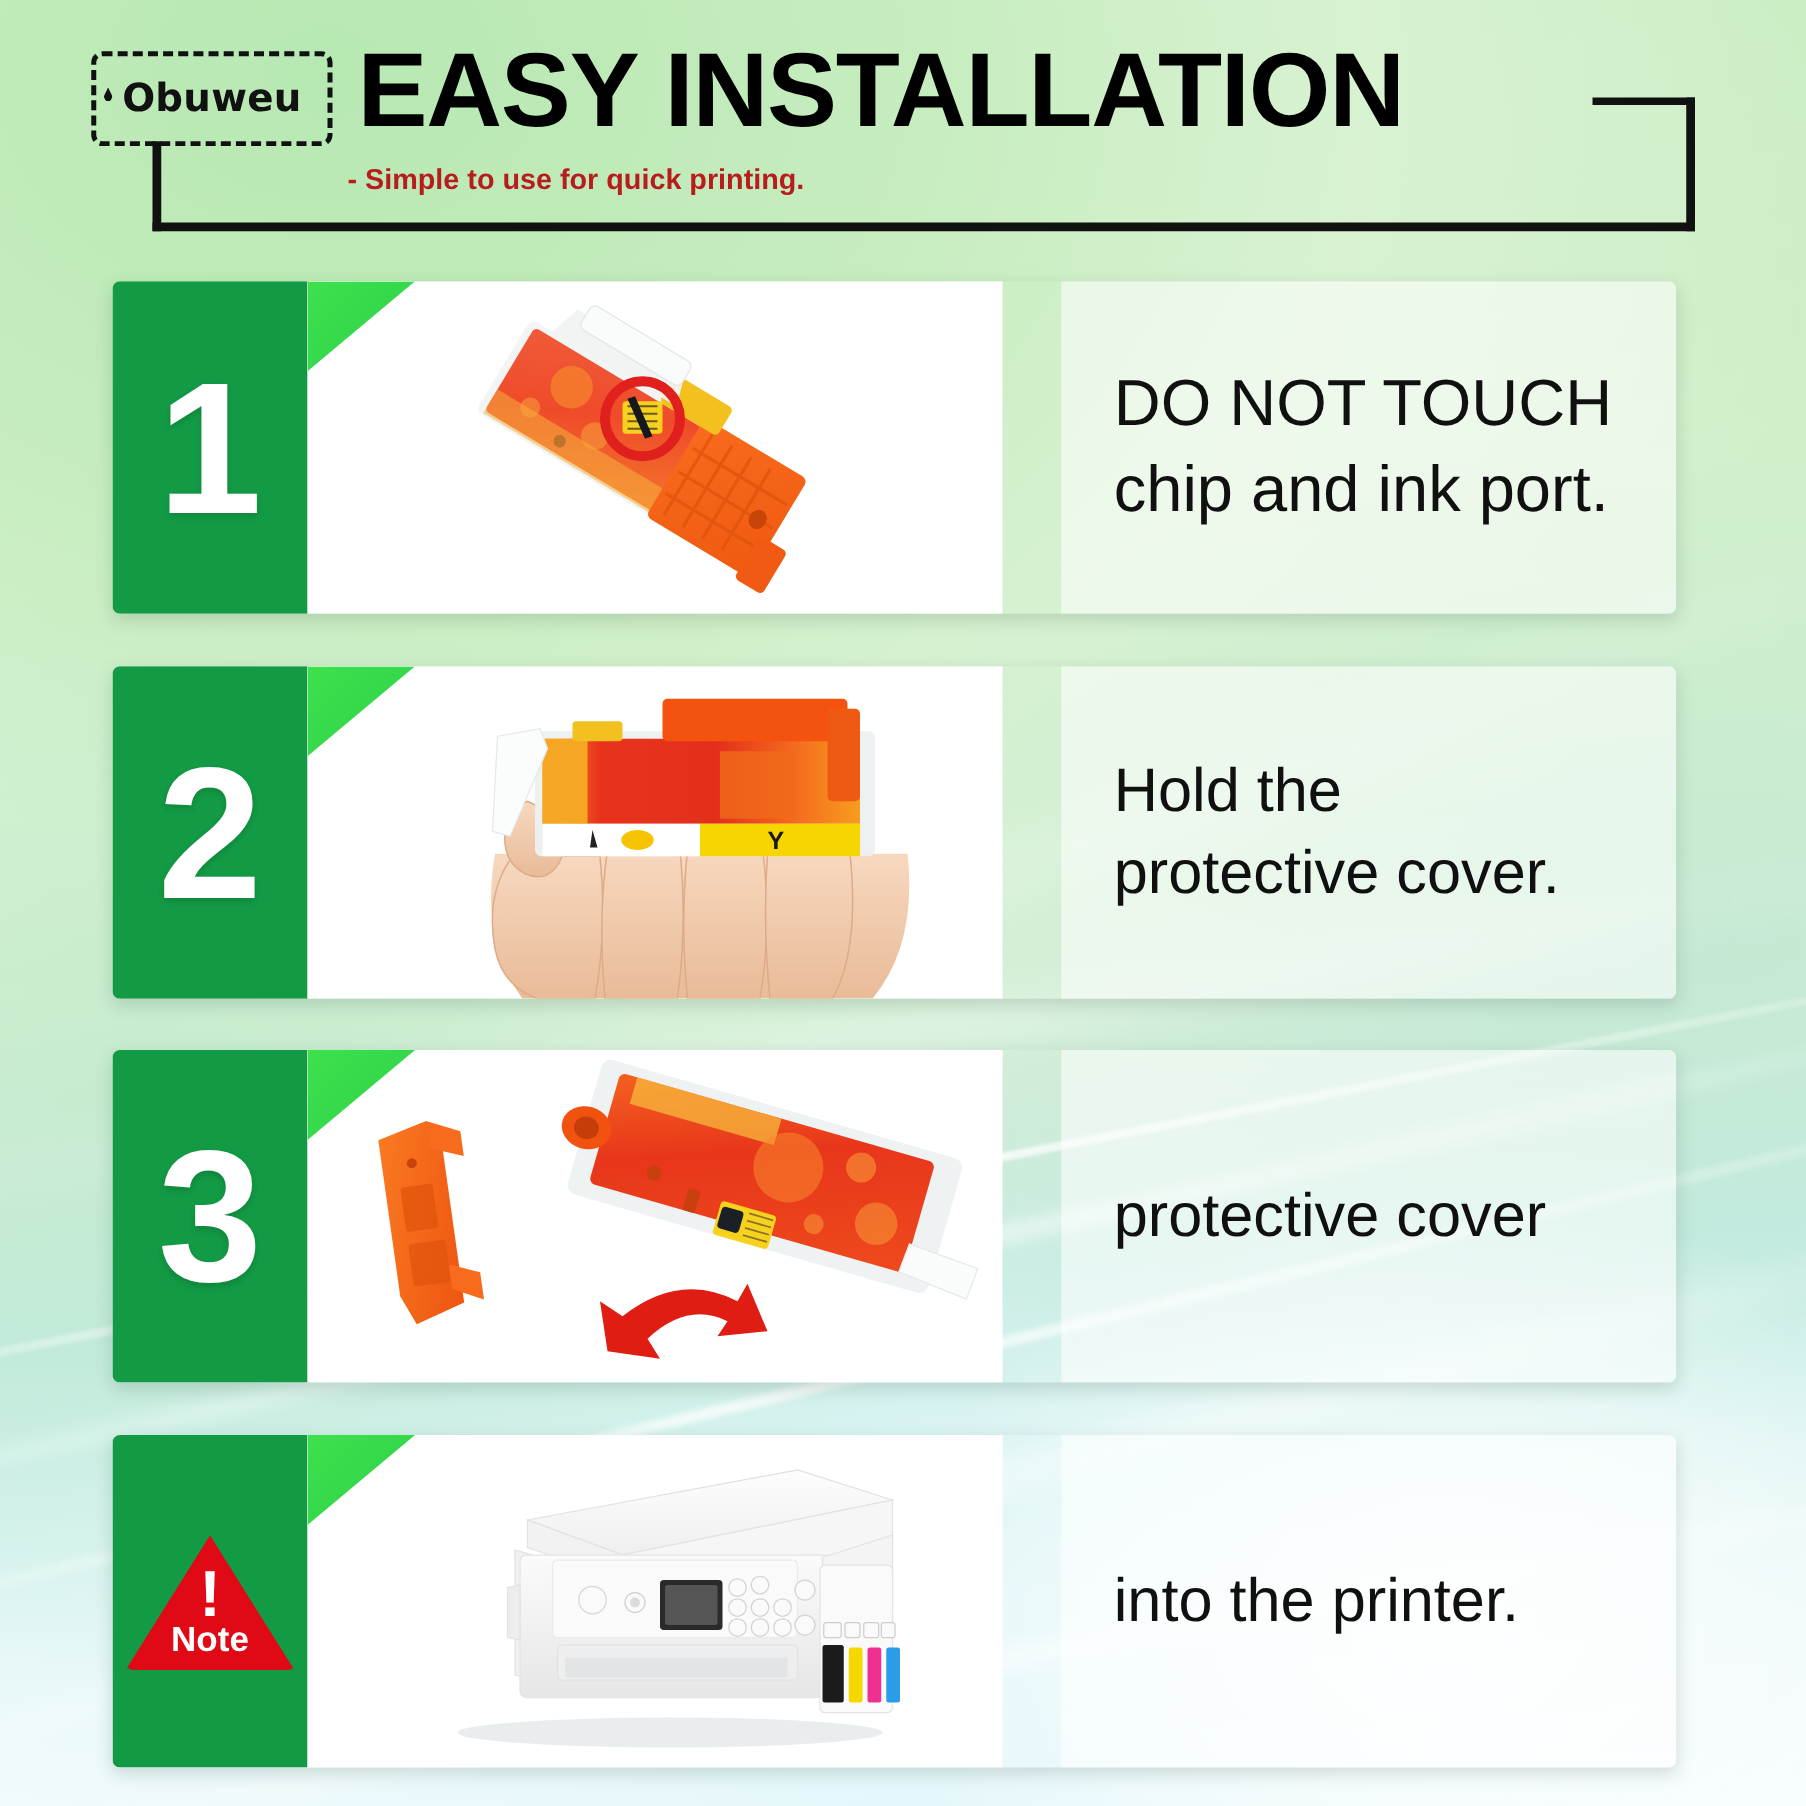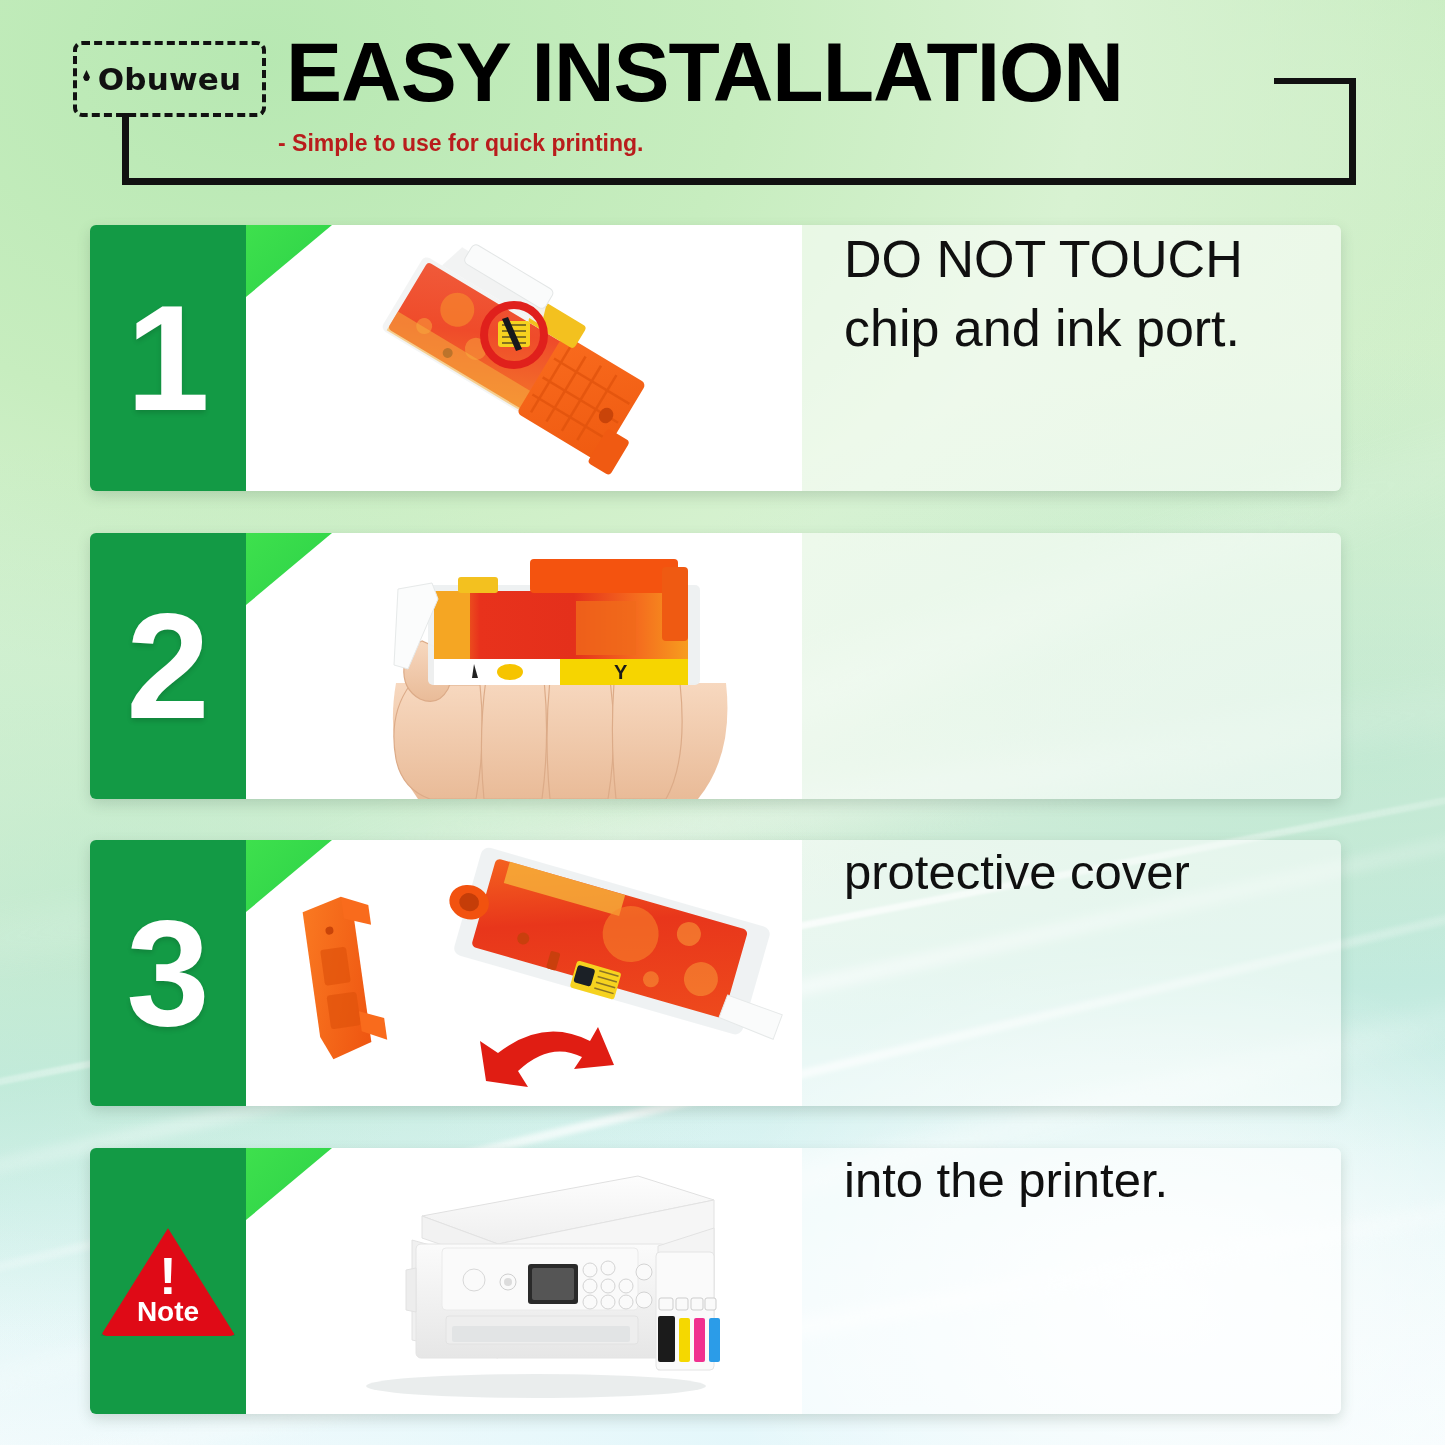--- a/index.html
+++ b/index.html
@@ -90,21 +90,21 @@
             filter:drop-shadow(0 2px 3px rgba(0,0,0,.18));}
   .note-bang{position:absolute;left:50%;top:24px;transform:translateX(-50%);
              color:#fff;font-weight:700;font-size:52px;line-height:1;font-family:"Liberation Sans",sans-serif;}
   .note-label{position:relative;color:#ffffff;font-weight:700;font-size:28px;
               font-family:"Liberation Sans",sans-serif;margin-bottom:8px;}
   .img-panel{width:556px;flex:0 0 556px;background:#ffffff;position:relative;overflow:hidden;}
   .corner-accent{position:absolute;left:0;top:0;width:86px;height:72px;
                  background:linear-gradient(135deg,#3ee04d 0%,#34d84a 55%,#2fd14a 100%);
                  clip-path:polygon(0 0,100% 0,0 100%);}
   .txt-panel{flex:1 1 auto;background:rgba(255,255,255,.56);
-             display:flex;padding-left:42px;box-sizing:border-box;}
+             display:flex;align-items:center;padding-left:42px;box-sizing:border-box;margin-left:47px;}
   .step-text{font-family:"Liberation Sans",sans-serif;font-size:49px;line-height:1.32;color:#101010;}
   .step-text.big{font-size:52px;}
   .step-text .l1,.step-text .l2{display:block;white-space:nowrap;}
 
   
   .art{position:absolute;inset:0;}
 </style>
 </head>
 <body>
 
@@ -242,20 +242,22 @@
           <ellipse cx="264" cy="139" rx="13" ry="8" fill="#f6c400"></ellipse>
           <path d="M228 131 l4 14 l-6 0 z" fill="#222"></path>
           <rect x="212" y="44" width="40" height="16" rx="3" fill="#f3c11f"></rect>
           <path d="M152 56 l34 -6 l6 16 l-30 70 l-14 -4 z" fill="#fbfcfc" stroke="#e6e9e9"></path>
         </g>
       </svg>
       <div class="corner-accent"></div>
     </div>
     <div class="txt-panel">
       <div class="step-text">
+        <span class="l1">Hold the</span>
+        <span class="l2">protective cover.</span>
       </div>
     </div>
   </div>
 
   <div class="card" style="top:840px;height:266px;">
     <div class="num-panel">
       <span class="num">3</span>
     </div>
     <div class="img-panel">
       <svg class="art" viewBox="0 0 556 266" preserveAspectRatio="xMidYMid meet">

